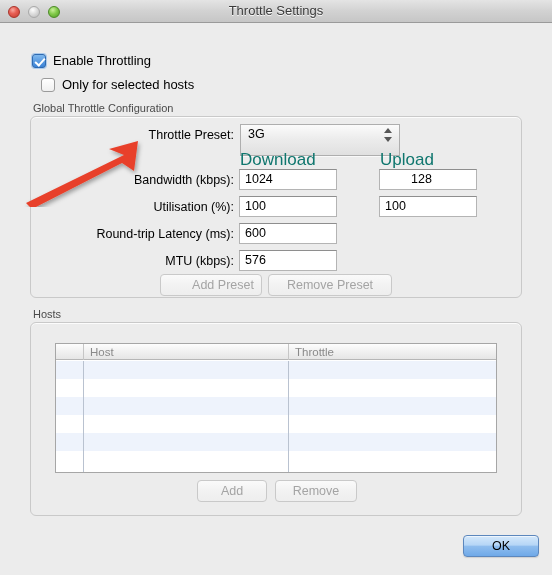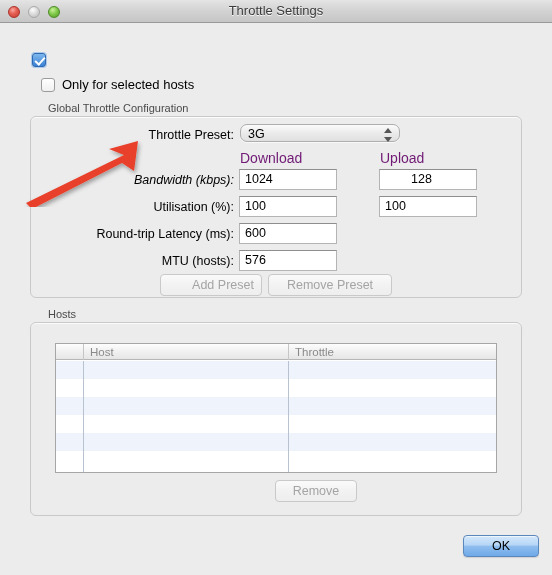--- a/index.html
+++ b/index.html
@@ -111,43 +111,42 @@
     margin-left: 7px;
     white-space: nowrap;
   }
 
   
   .group-title {
     position: absolute;
     font-size: 11px;
     color: #4a4a4a;
     white-space: nowrap;
-    margin-left: 15px;
   }
   .groupbox {
     position: absolute;
     box-sizing: border-box;
     border: 1px solid #c9c9c9;
     border-radius: 6px;
     background: #ececec;
     box-shadow: inset 0 1px 0 rgba(255,255,255,0.85);
   }
 
   
   .form-label {
     position: absolute;
     font-size: 12.5px;
     color: #000000;
     text-align: right;
     white-space: nowrap;
   }
   .col-head {
     position: absolute;
-    font-size: 14px;
-    color: #701a75;
+    font-size: 17px;
+    color: #0f766e;
     white-space: nowrap;
   }
 
   
   .field {
     position: absolute;
     box-sizing: border-box;
     height: 21px;
     background: #ffffff;
     border: 1px solid #b4b4b4;
@@ -157,24 +156,24 @@
     line-height: 19px;
     padding: 0 0 0 5px;
     white-space: nowrap;
     overflow: hidden;
   }
 
   
   #preset-combo {
     position: absolute;
     box-sizing: border-box;
-    height: 18px;
+    height: 32px;
     background: linear-gradient(to bottom, #fbfbfb 0%, #ebebeb 50%, #e0e0e0 100%);
     border: 1px solid #aeaeae;
-    border-radius: 7px;
+    border-radius: 0;
     box-shadow: 0 1px 0 rgba(255,255,255,0.7);
   }
   #preset-value {
     position: absolute;
     left: 7px; top: 0;
     line-height: 19px;
     font-size: 12.5px;
     color: #000000;
   }
   #preset-stepper {
@@ -287,20 +286,21 @@
     <div class="traffic" id="btn-close"></div>
     <div class="traffic" id="btn-minimize"></div>
     <div class="traffic" id="btn-zoom"></div>
     <div id="title-text">Throttle Settings</div>
   </div>
 
   <div id="content">
 
     <div class="chk-row" style="left:32px; top:30px;">
       <div class="chkbox checked"></div>
+      <div class="chk-label">Enable Throttling</div>
     </div>
 
     <div class="chk-row" style="left:41px; top:54px;">
       <div class="chkbox"></div>
       <div class="chk-label">Only for selected hosts</div>
     </div>
 
     <div class="group-title" style="left:33px; top:79px;">Global Throttle Configuration</div>
     <div class="groupbox" style="left:30px; top:93px; width:492px; height:182px;"></div>
 
@@ -309,32 +309,32 @@
       <div id="preset-value">3G</div>
       <div id="preset-stepper">
         <span class="tri up"></span>
         <span class="tri down"></span>
       </div>
     </div>
 
     <div class="col-head" style="left:240px; top:127px;">Download</div>
     <div class="col-head" style="left:380px; top:127px;">Upload</div>
 
-    <div class="form-label" style="left:70px; top:150px; width:164px;font-style:italic;">Bandwidth (kbps):</div>
+    <div class="form-label" style="left:70px; top:150px; width:164px;">Bandwidth (kbps):</div>
     <div class="field" style="left:239px; top:146px; width:98px;">1024</div>
     <div class="field" style="left:379px; top:146px; width:98px;padding-left:31px;">128</div>
 
     <div class="form-label" style="left:70px; top:177px; width:164px;">Utilisation (%):</div>
     <div class="field" style="left:239px; top:173px; width:98px;">100</div>
     <div class="field" style="left:379px; top:173px; width:98px;">100</div>
 
     <div class="form-label" style="left:70px; top:204px; width:164px;">Round-trip Latency (ms):</div>
     <div class="field" style="left:239px; top:200px; width:98px;">600</div>
 
-    <div class="form-label" style="left:70px; top:231px; width:164px;">MTU (hosts):</div>
+    <div class="form-label" style="left:70px; top:231px; width:164px;">MTU (kbps):</div>
     <div class="field" style="left:239px; top:227px; width:98px;">576</div>
 
     <div class="btn disabled" style="left:160px; top:251px; width:102px;padding-left:24px;">Add Preset</div>
     <div class="btn disabled" style="left:268px; top:251px; width:124px;">Remove Preset</div>
 
     <div class="group-title" style="left:33px; top:285px;">Hosts</div>
     <div class="groupbox" style="left:30px; top:299px; width:492px; height:194px;"></div>
 
     <div id="hosts-table" style="left:55px; top:320px; width:442px; height:130px;">
       <div id="table-header">
@@ -347,20 +347,21 @@
         <div class="trow even" style="top:18px;"></div>
         <div class="trow odd" style="top:36px;"></div>
         <div class="trow even" style="top:54px;"></div>
         <div class="trow odd" style="top:72px;"></div>
         <div class="trow even" style="top:90px;"></div>
         <div class="vline" style="left:27px;"></div>
         <div class="vline" style="left:232px;"></div>
       </div>
     </div>
 
+    <div class="btn disabled" style="left:197px; top:457px; width:70px;">Add</div>
     <div class="btn disabled" style="left:275px; top:457px; width:82px;">Remove</div>
 
     <div class="btn default" style="left:463px; top:512px; width:76px;">OK</div>
 
     <svg id="annot-arrow" viewBox="0 0 140 72" xmlns="http://www.w3.org/2000/svg">
       <defs>
         <filter id="arrowshadow" x="-30%" y="-30%" width="170%" height="170%">
           <feDropShadow dx="1.5" dy="2.5" stdDeviation="2" flood-color="#000000" flood-opacity="0.35"></feDropShadow>
         </filter>
       </defs>

